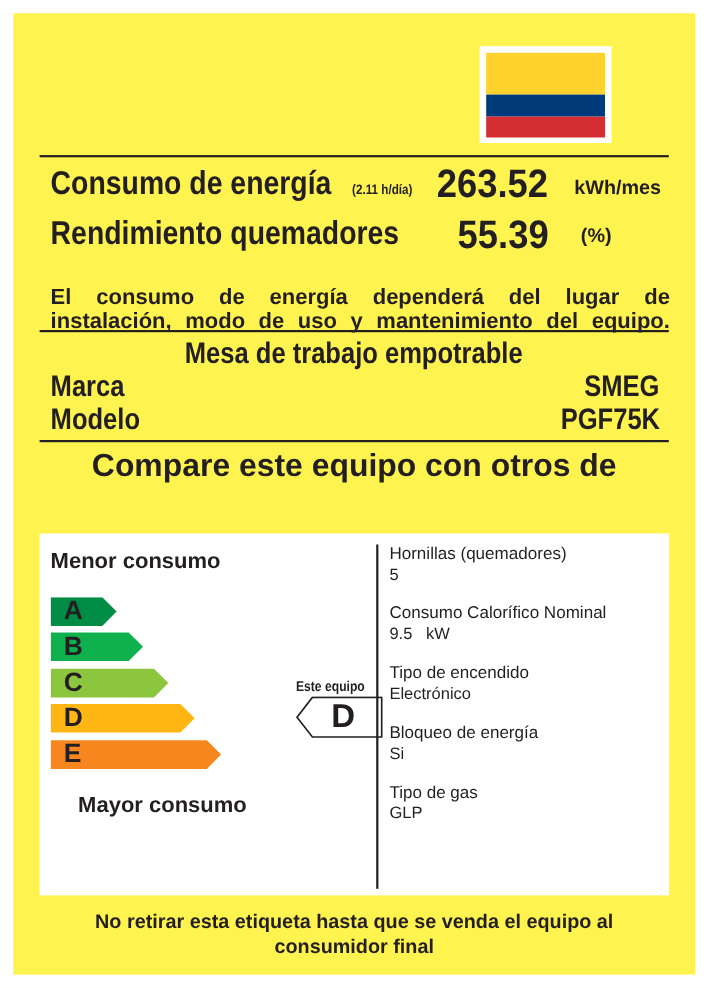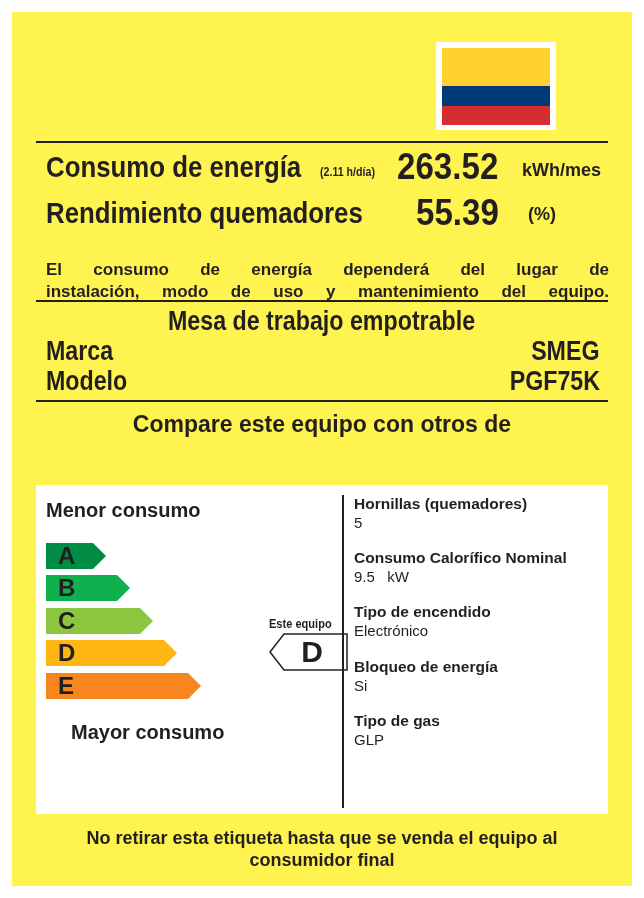--- a/index.html
+++ b/index.html
@@ -5,25 +5,25 @@
   html, body { margin:0; padding:0; background:#ffffff; }
   body { width:644px; height:898px; position:relative; overflow:hidden; font-family:"Liberation Sans", sans-serif; color:#231f20; }
   .label { position:absolute; left:12px; top:12px; width:620px; height:874px; background:#fff350; }
   .abs { position:absolute; }
   .title { left:86px; top:50px; font-size:62px; font-weight:bold; letter-spacing:1px; line-height:1; }
   .flag { left:424px; top:30px; width:120px; height:88px; background:#ffffff; }
   .flag .stripe { position:absolute; left:6px; width:108px; }
   .rule { position:absolute; left:24px; width:572px; height:2px; background:#231f20; }
   .cond { font-family:"Liberation Sans Narrow","Liberation Sans", sans-serif; font-weight:bold; transform-origin:left top; white-space:nowrap; }
   .big { font-size:30px; }
-  .note { left:34px; top:247px; width:563px; font-size:17px; font-weight:bold; line-height:22px; text-align:justify; text-align-last:justify; }
+  .note { left:34px; top:247px; width:563px; font-size:20px; font-weight:bold; line-height:22px; text-align:justify; text-align-last:justify; }
   .note2 { text-align-last:justify; }
   .panel { position:absolute; left:24px; top:473px; width:572px; height:329px; background:#ffffff; }
   .vline { position:absolute; left:306px; top:10px; width:2px; height:313px; background:#231f20; }
-  .spec-k { position:absolute; left:318px; font-size:15.5px; font-weight:bold; }
+  .spec-k { position:absolute; left:318px; font-size:15.5px; font-weight:normal; }
   .spec-v { position:absolute; left:318px; font-size:15px; }
   .center { text-align:center; }
 </style>
 </head>
 <body>
 
 <div class="label">
 
 
   <div class="abs flag">
@@ -53,21 +53,21 @@
   <div class="abs center" style="left:24px;top:294px;width:572px;">
     <span class="cond" style="display:inline-block;font-size:27px;transform:scaleX(0.86);transform-origin:center top;">Mesa de trabajo empotrable</span>
   </div>
   <div class="abs cond" style="left:34px;top:324px;font-size:27px;transform:scaleX(0.86);">Marca</div>
   <div class="abs" style="right:32px;top:324px;font-size:27px;font-weight:bold;transform:scaleX(0.86);transform-origin:right top;font-family:'Liberation Sans', sans-serif;">SMEG</div>
   <div class="abs cond" style="left:34px;top:354px;font-size:27px;transform:scaleX(0.86);">Modelo</div>
   <div class="abs" style="right:32px;top:354px;font-size:27px;font-weight:bold;transform:scaleX(0.86);transform-origin:right top;font-family:'Liberation Sans', sans-serif;">PGF75K</div>
 
   <div class="rule" style="top:388px;"></div>
 
-  <div class="abs center" style="left:24px;top:394px;width:572px;font-size:23px;font-weight:bold;line-height:36px;">
+  <div class="abs center" style="left:24px;top:394px;width:572px;font-size:29px;font-weight:bold;line-height:36px;">
     <div>Compare este equipo con otros de</div>
   </div>
 
   <div class="panel">
     <div class="abs" style="left:10px;top:14px;font-size:20px;font-weight:bold;">Menor consumo</div>
 
     <svg class="abs" style="left:10px;top:58px;" width="170" height="160">
       <polygon points="0,0 47,0 60,13 47,26 0,26" fill="#008c45"></polygon>
       <polygon points="0,32 71,32 84,45 71,58 0,58" fill="#0fb14f"></polygon>
       <polygon points="0,65 94,65 107,78 94,91 0,91" fill="#8cc63f"></polygon>

